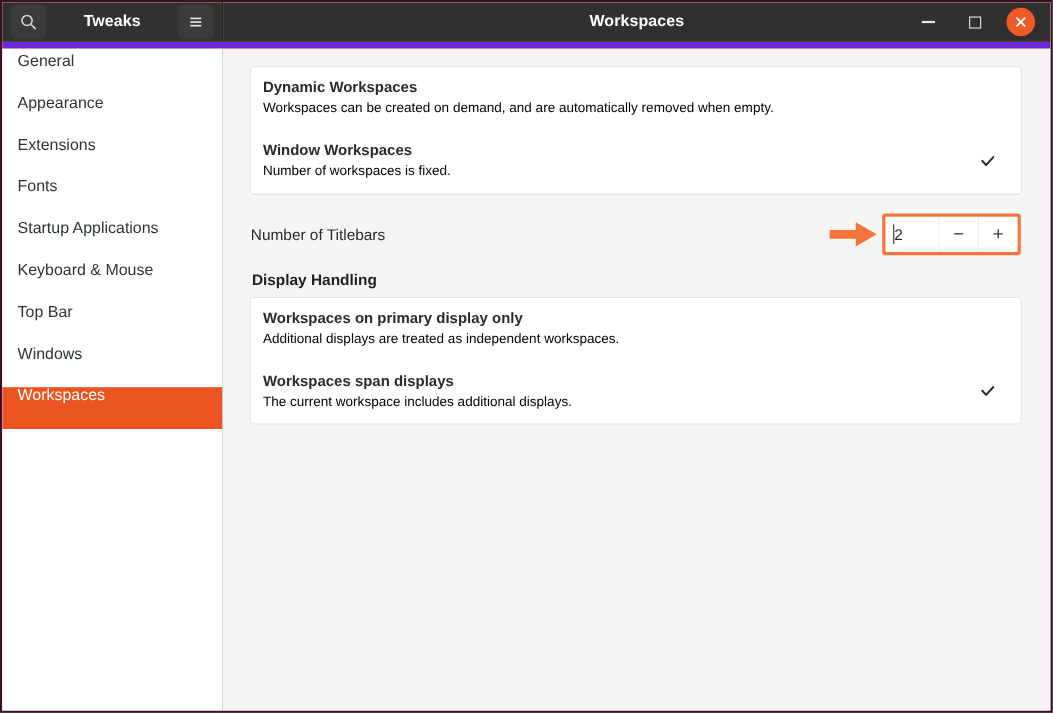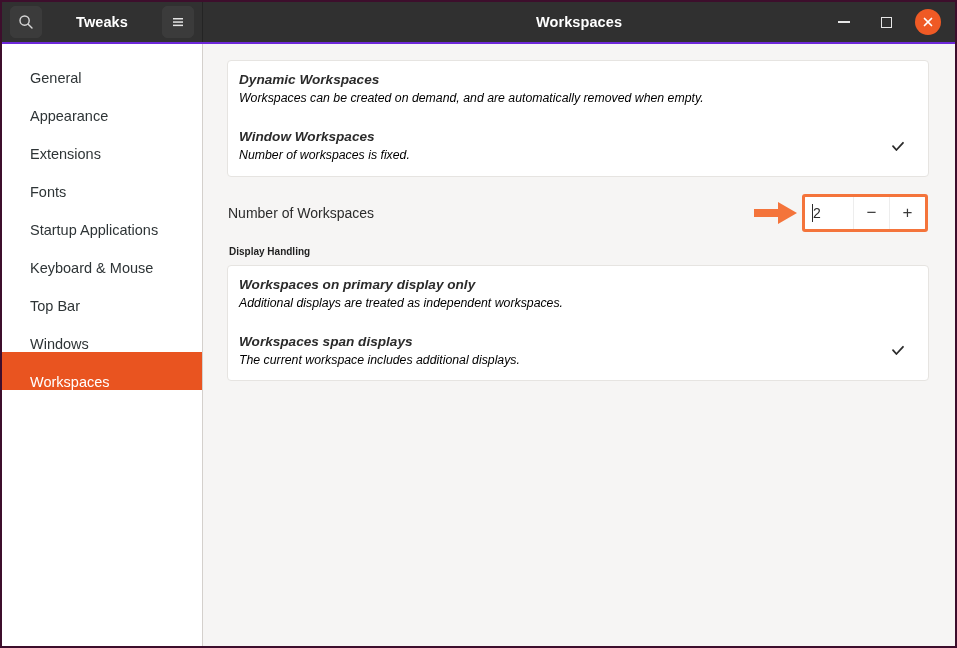--- a/index.html
+++ b/index.html
@@ -27,21 +27,21 @@
   }
 
   
   .titlebar {
     position: relative;
     height: 42px;
     background: #eab308;
     display: flex;
     align-items: center;
     box-sizing: border-box;
-    border-bottom: 2px solid #6d28d9;
+    border-bottom: 6px solid #6d28d9;
   }
   .tb-left {
     width: 201px;
     height: 100%;
     display: flex;
     align-items: center;
     box-sizing: border-box;
     border-right: 1px solid #242424;
     padding: 0 8px;
     background: #313131;
@@ -128,22 +128,22 @@
     width: 201px;
     background: #ffffff;
     box-sizing: border-box;
     border-right: 1px solid #d4d0cc;
     padding-top: 4px;
     flex: none;
   }
   .side-item {
     height: 38px;
     display: flex;
-    align-items: flex-end;
-    padding-left: 28px;
+    align-items: flex-start;
+    padding-left: 14px;
     font-size: 14.5px;
     color: #2e3436;
     box-sizing: border-box;
   }
   .side-item.selected {
     background: #e95420;
     color: #ffffff;
   }
 
   
@@ -160,21 +160,20 @@
     border-radius: 4px;
     border: 1px solid #e6e4e1;
     box-sizing: border-box;
   }
   .card-row {
     display: flex;
     align-items: center;
     padding: 11px 19px 12px 11px;
     min-height: 40px;
     box-sizing: border-box;
-    font-style: italic;
   }
   .row-texts { flex: 1; }
   .row-title {
     font-size: 13.6px;
     font-weight: bold;
     color: #2b2b2b;
     line-height: 1.25;
   }
   .row-sub {
     font-size: 12.3px;
@@ -259,21 +258,21 @@
     align-items: center;
     justify-content: center;
     border-left: 1px solid #ededed;
     font-size: 17px;
     color: #3a3a3a;
     background: #ffffff;
     box-sizing: border-box;
   }
 
   .section-heading {
-    font-size: 10px;
+    font-size: 14px;
     font-weight: bold;
     color: #1f1f1f;
     margin: 10px 0 8px 2px;
   }
 </style>
 </head>
 <body>
 
 <div class="window">
 
@@ -366,21 +365,21 @@
           </div>
           <div class="check">
             <svg width="16" height="16" viewBox="0 0 16 16">
                 <path d="M3 7.2 L6.4 11 L13 3.8" fill="none" stroke="#2b2b2b" stroke-width="1.8" stroke-linecap="round" stroke-linejoin="round"></path>
               </svg>
           </div>
         </div>
       </div>
 
       <div class="nw-row">
-        <div class="nw-label">Number of Workspaces</div>
+        <div class="nw-label">Number of Titlebars</div>
         <div class="spin-wrap">
           <svg class="hl-arrow" width="44" height="26" viewBox="0 0 44 26">
             <path d="M0 9 L24 9 L24 2 L43 13 L24 24 L24 17 L0 17 Z" fill="#f4743b"></path>
           </svg>
           <div class="spin">
             <div class="spin-inner">
               <div class="spin-value">
                 <span class="caret"></span>
                 <span>2</span>
               </div>

